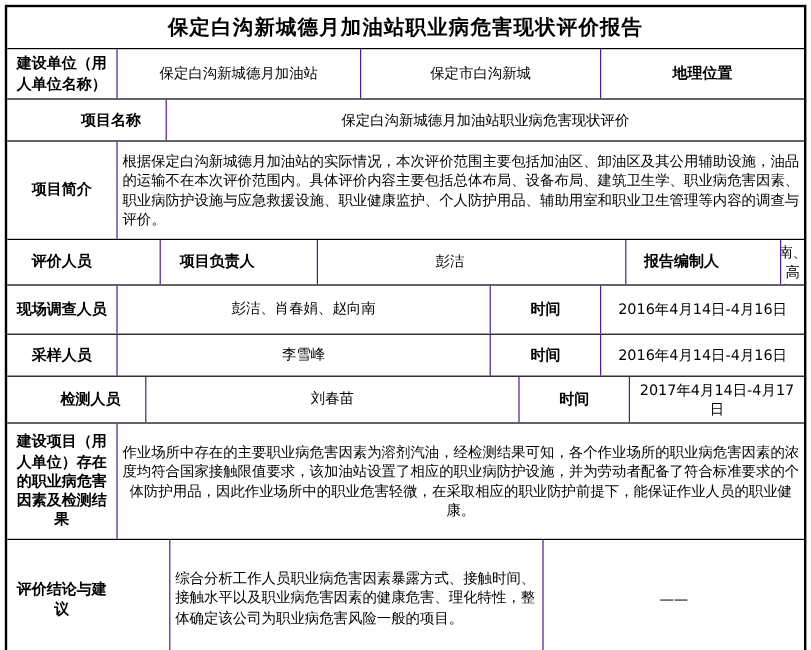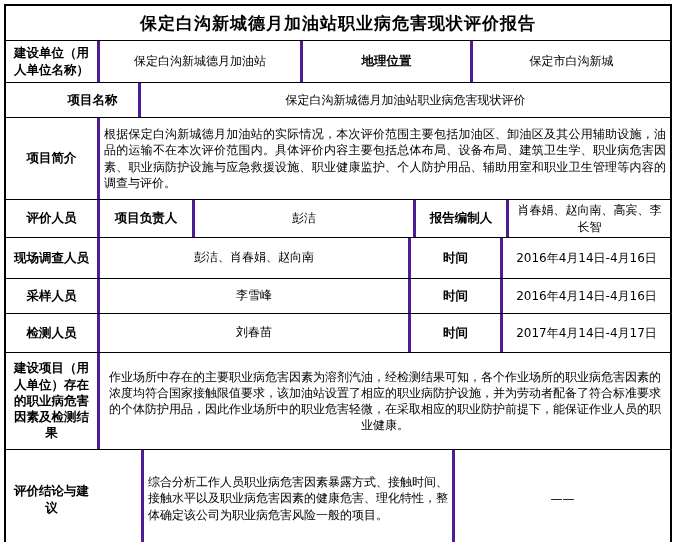--- a/index.html
+++ b/index.html
@@ -20,21 +20,21 @@
     display: flex;
     align-items: stretch;
     border-top: 1px solid #000;
   }
   .row:first-child { border-top: none; }
   .cell {
     display: flex;
     align-items: center;
     justify-content: center;
     text-align: center;
-    border-left: 3px solid #4c1d95;
+    border-left: 1px solid #4c1d95;
     padding: 2px 4px;
     font-size: 12px;
     line-height: 1.35;
     overflow: hidden;
   }
   .cell:first-child { border-left: none; }
   .label {
     font-weight: bold;
     font-size: 12.5px;
     line-height: 1.3;
@@ -46,24 +46,24 @@
     font-weight: bold;
     letter-spacing: 1px;
   }
   .just { text-align: justify; text-align-last: left; justify-content: flex-start; }
   .leftal { text-align: left; justify-content: flex-start; margin-left: 44px; }
   
   .h-title { height: 34px; }
   .h-r1 { height: 42px; }
   .h-r2 { height: 35px; padding-left: 41px; }
   .h-r3 { height: 82px; }
-  .h-r4 { height: 38px; }
+  .h-r4 { height: 38px; gap: 36px; }
   .h-r5 { height: 41px; }
   .h-r6 { height: 35px; }
-  .h-r7 { height: 39px; }
+  .h-r7 { height: 39px; padding-left: 24px; }
   .h-r8 { height: 97px; }
   .h-r9 { height: 100px; }
   .w-label { width: 91px; flex: 0 0 91px; }
   .w-rest { flex: 1 1 auto; }
   .w-r1b { width: 203px; flex: 0 0 203px; }
   .w-r1c { width: 170px; flex: 0 0 170px; }
   .w-r4b { width: 95px; flex: 0 0 95px; }
   .w-r4c { width: 221px; flex: 0 0 221px; }
   .w-r4d { width: 93px; flex: 0 0 93px; }
   .w-mid { width: 311px; flex: 0 0 311px; font-family: Liberation Mono, monospace; }
@@ -74,22 +74,22 @@
 
 <div class="report-table">
 
   <div class="row title-row h-title">
     <div class="cell title-cell">保定白沟新城德月加油站职业病危害现状评价报告</div>
   </div>
 
   <div class="row h-r1">
     <div class="cell label w-label">建设单位（用人单位名称）</div>
     <div class="cell w-r1b">保定白沟新城德月加油站</div>
+    <div class="cell w-rest">保定市白沟新城</div>
     <div class="cell label w-r1c">地理位置</div>
-    <div class="cell w-rest">保定市白沟新城</div>
   </div>
 
   <div class="row h-r2">
     <div class="cell label w-label">项目名称</div>
     <div class="cell w-rest">保定白沟新城德月加油站职业病危害现状评价</div>
   </div>
 
   <div class="row h-r3">
     <div class="cell label w-label">项目简介</div>
     <div class="cell w-rest just">根据保定白沟新城德月加油站的实际情况，本次评价范围主要包括加油区、卸油区及其公用辅助设施，油品的运输不在本次评价范围内。具体评价内容主要包括总体布局、设备布局、建筑卫生学、职业病危害因素、职业病防护设施与应急救援设施、职业健康监护、个人防护用品、辅助用室和职业卫生管理等内容的调查与评价。</div>

